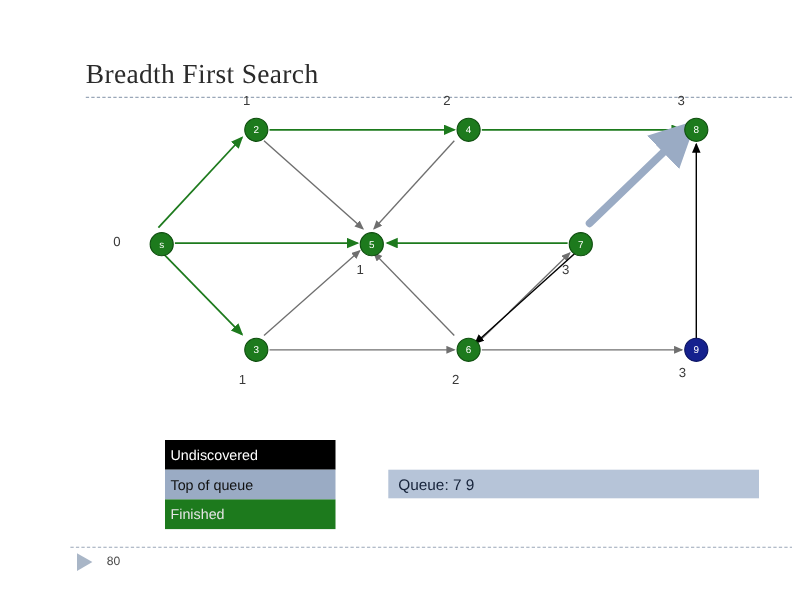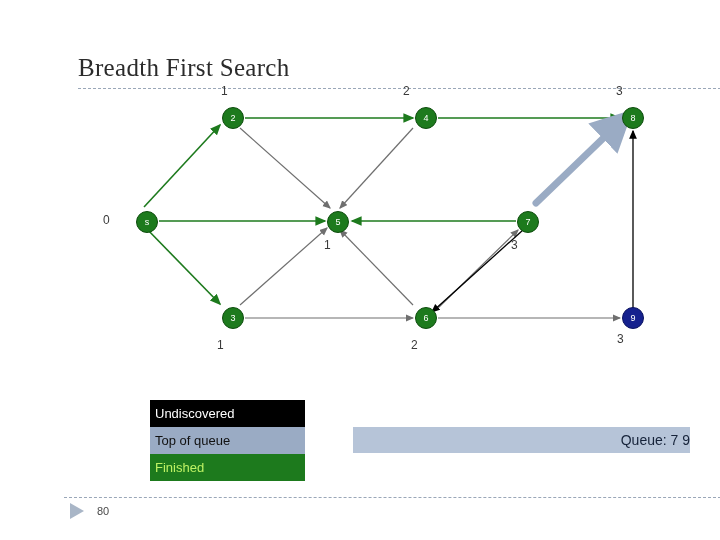--- a/index.html
+++ b/index.html
@@ -55,33 +55,32 @@
     display:flex; align-items:center;
     padding-left:5px;
     font-size:13px;
     color:#111;
     box-sizing:border-box;
     text-align:right;
   }
   .legend-row.undiscovered { background:#000000; color:#ffffff; }
   .legend-row.discovered   { background:#15218e; color:#ffffff; }
   .legend-row.topofqueue   { background:#9aabc4; color:#111111; }
-  .legend-row.finished     { background:#1d7a1d; color:#bef264; }
+  .legend-row.finished     { background:#1d7a1d; color:#e5e5e5; }
 
   .queue-box {
     position:absolute;
     left:313px; top:427px;
     width:337px; height:26px;
     background:#b6c4d8;
     display:flex; align-items:center;
     padding-left:9px;
     box-sizing:border-box;
     font-size:14px;
     color:#16233a;
-    justify-content:flex-end;
   }
 
   .page-num {
     position:absolute;
     left:57px; top:505px;
     font-size:11px;
     color:#4a4a4a;
   }
   .play-tri {
     position:absolute;

